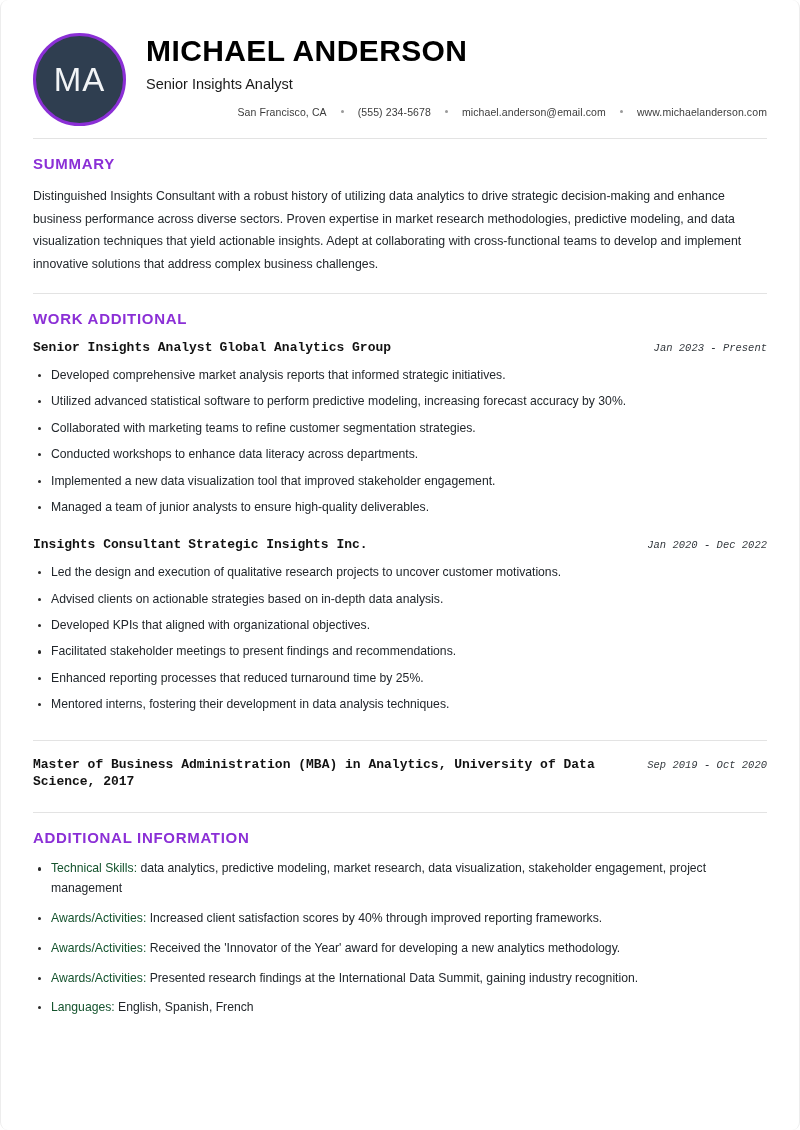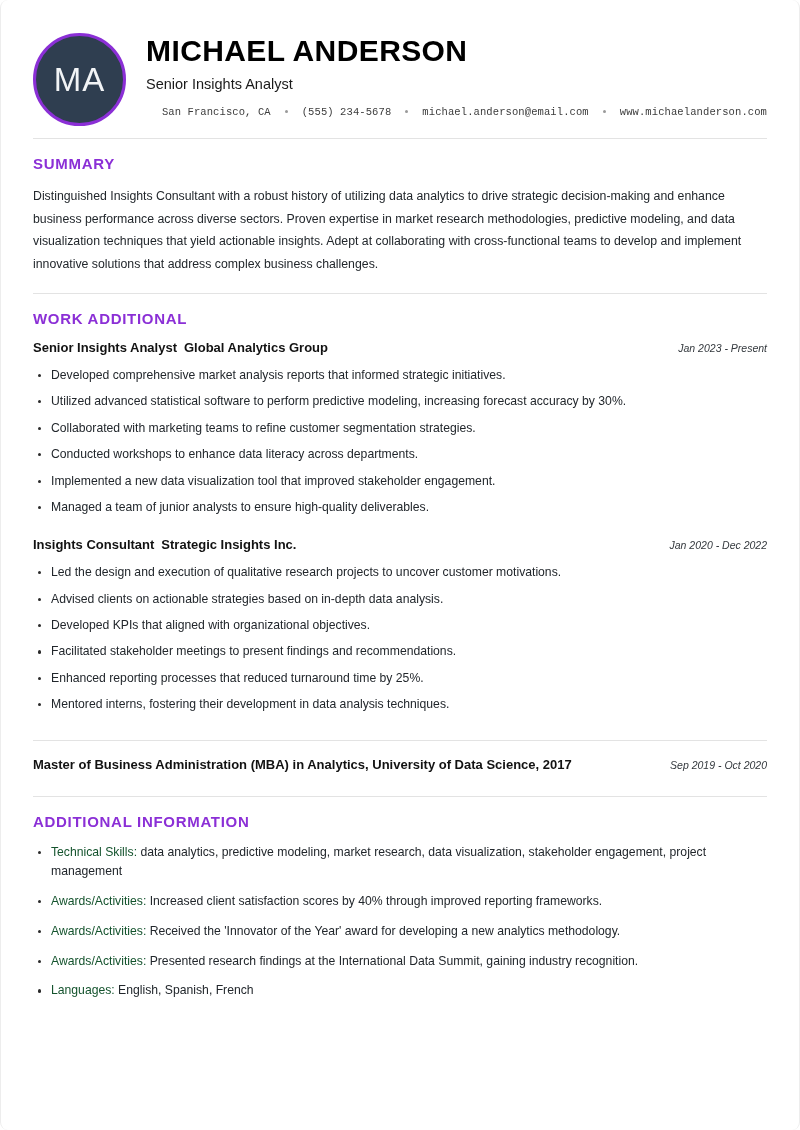--- a/index.html
+++ b/index.html
@@ -76,21 +76,20 @@
 
   .contact-row {
     display: flex;
     align-items: center;
     justify-content: flex-end;
     flex-wrap: wrap;
     gap: 0;
     font-size: 10.5px;
     color: #3c3c3c;
     letter-spacing: 0.1px;
-    font-family: Liberation Mono, monospace;
   }
 
   .contact-item { white-space: nowrap; }
 
   .contact-sep {
     display: inline-block;
     width: 3px;
     height: 3px;
     border-radius: 50%;
     background: #9a9a9a;
@@ -126,20 +125,21 @@
 
   
   .entry { margin-bottom: 4px; }
 
   .entry-head {
     display: flex;
     align-items: baseline;
     justify-content: space-between;
     gap: 16px;
     margin-bottom: 9px;
+    font-family: Liberation Mono, monospace;
   }
 
   .entry-title {
     font-size: 13px;
     font-weight: bold;
     color: #121212;
     line-height: 1.3;
   }
 
   .entry-title .company { margin-left: 7px; }

